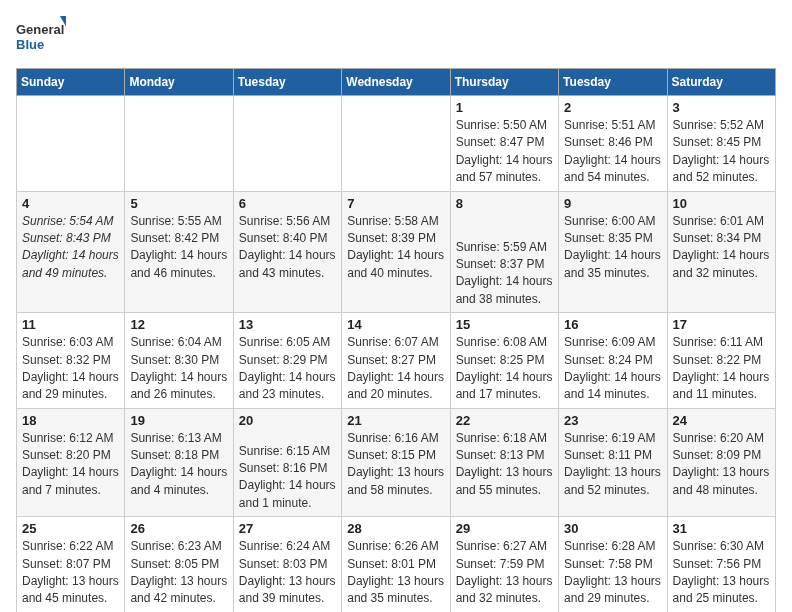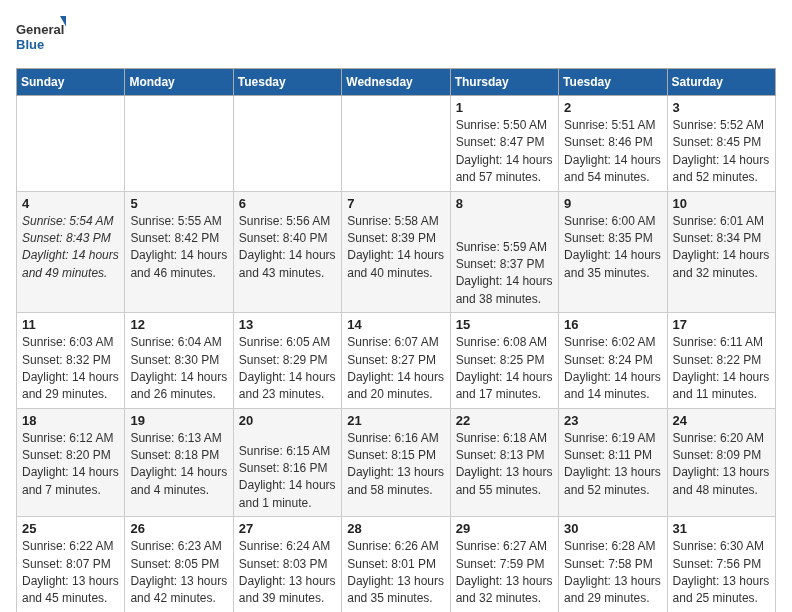--- a/index.html
+++ b/index.html
@@ -208,21 +208,21 @@
         </td>
         <td>
           <div class="day-number">15</div>
           <div class="day-info" style="white-space: pre-line;">Sunrise: 6:08 AM
 Sunset: 8:25 PM
 Daylight: 14 hours
 and 17 minutes.</div>
         </td>
         <td>
           <div class="day-number">16</div>
-          <div class="day-info" style="white-space: pre-line;">Sunrise: 6:02 AM
+          <div class="day-info" style="white-space: pre-line;">Sunrise: 6:09 AM
 Sunset: 8:24 PM
 Daylight: 14 hours
 and 14 minutes.</div>
         </td>
         <td>
           <div class="day-number">17</div>
           <div class="day-info" style="white-space: pre-line;">Sunrise: 6:11 AM
 Sunset: 8:22 PM
 Daylight: 14 hours
 and 11 minutes.</div>

